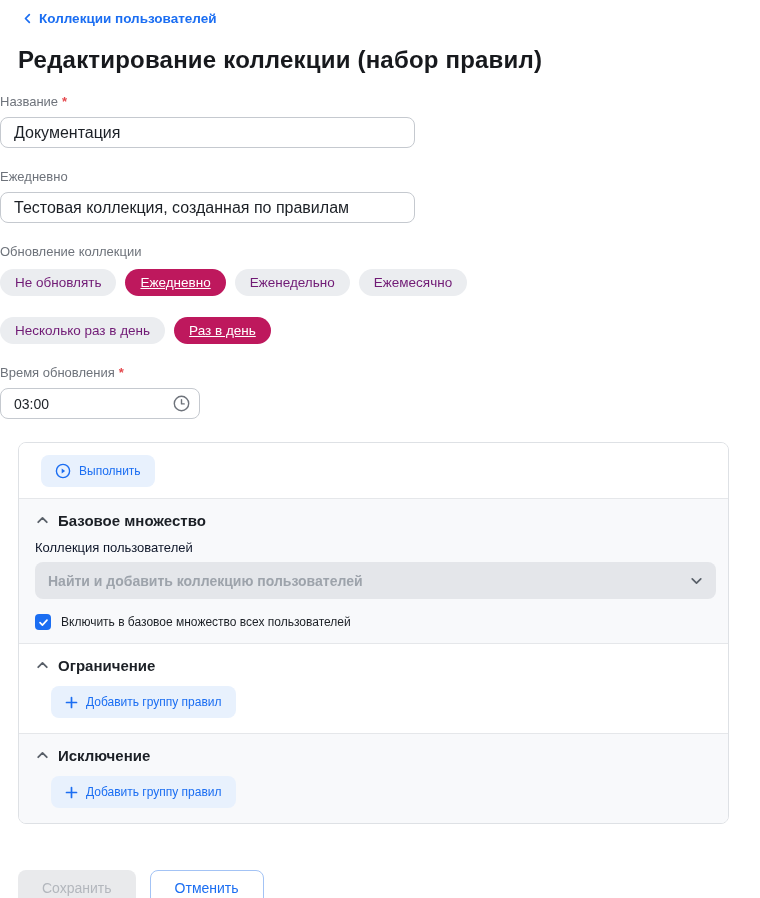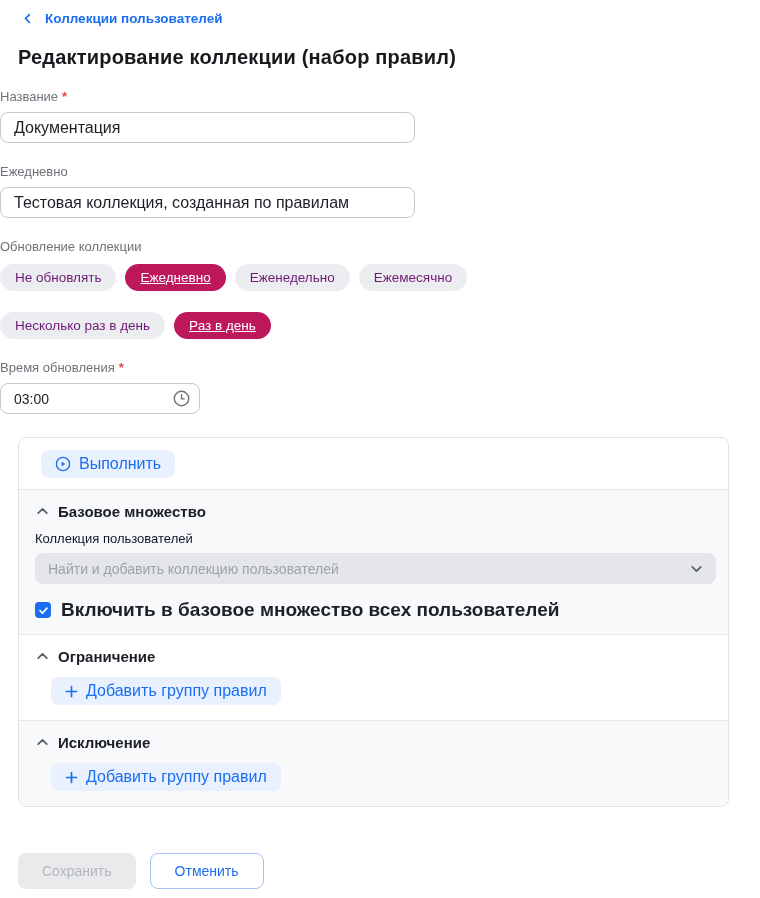--- a/index.html
+++ b/index.html
@@ -9,29 +9,29 @@
     background: #ffffff;
     color: #1c2026;
     width: 760px;
     height: 898px;
     position: relative;
     padding: 10px 0 12px 0;
   }
 
   
   .breadcrumb {
-    display: inline-flex; align-items: center; gap: 12px;
+    display: inline-flex; align-items: center; gap: 6px;
     color: #1b6ef2; font-size: 13.5px; font-weight: 700;
     margin-left: 22px; cursor: pointer; text-decoration: none;
   }
   .breadcrumb svg { display: block; }
 
   
   .page-title {
-    font-size: 20px; font-weight: 700; color: #17191d;
+    font-size: 24px; font-weight: 700; color: #17191d;
     margin: 18px 0 0 18px; letter-spacing: .2px;
   }
 
   
   .field { }
   .field-label {
     font-size: 13px; color: #6e737b; margin-bottom: 8px;
     display: flex; align-items: baseline; gap: 4px;
   }
   .req { color: #e5484d; font-size: 13px; font-weight: 700; }
@@ -71,54 +71,54 @@
   
   .rules-card {
     margin: 23px 31px 0 18px;
     border: 1px solid #dee1e5; border-radius: 8px;
     overflow: hidden; background: #ffffff;
   }
   .run-row { padding: 12px 22px 11px 22px; background: #ffffff; }
   .btn-light-blue {
     display: inline-flex; align-items: center; gap: 8px;
     background: #e8f1fd; color: #1b6ef2;
-    border: none; border-radius: 8px; height: 28px; padding: 8px 14px;
-    font-size: 16px; font-weight: 400; cursor: pointer;
+    border: none; border-radius: 8px; height: 28px; padding: 16px 14px;
+    font-size: 12px; font-weight: 400; cursor: pointer;
     font-family: "Liberation Sans", "DejaVu Sans", sans-serif;
   }
   .btn-light-blue svg { display: block; }
 
   .section { border-top: 1px solid #e5e7ea; padding: 11px 16px 13px 16px; }
   .section.striped { background: #f8f9fb; }
   .section-header {
     display: flex; align-items: center; gap: 8px;
     cursor: pointer; padding: 2px 0;
   }
   .section-title { font-size: 15px; font-weight: 700; color: #1c2026; }
   .collapse-icon { color: #596069; display: flex; }
 
   .sub-label { font-size: 13px; color: #0f172a; margin: 9px 0 7px 0; }
   .select-box {
-    height: 31px; background: #e4e6ea; border-radius: 8px;
+    height: 37px; background: #e4e6ea; border-radius: 8px;
     display: flex; align-items: center; justify-content: space-between;
     padding: 0 12px 0 13px; color: #9da3ab; font-size: 14px;
-    cursor: not-allowed; width: 681px;
+    cursor: not-allowed; width: 681px; font-weight: bold;
   }
   .select-box .chev { color: #596069; display: flex; }
 
   .checkbox-row {
     display: flex; align-items: center; gap: 10px;
     margin-top: 15px; cursor: pointer;
   }
   .checkbox {
     width: 16px; height: 16px; border-radius: 4px;
     background: #1b6ef2; display: flex; align-items: center; justify-content: center;
     flex: none;
   }
-  .checkbox-label { font-size: 19px; color: #1c2026; font-weight: bold; }
+  .checkbox-label { font-size: 12px; color: #1c2026; }
 
   .add-rule-wrap { margin: 10px 0 2px 16px; }
 
   
   .footer { display: flex; gap: 14px; margin: 46px 0 0 18px; }
   .btn {
     height: 36px; border-radius: 8px; font-size: 14px;
     padding: 0 24px; cursor: pointer;
     font-family: "Liberation Sans", "DejaVu Sans", sans-serif;
   }

